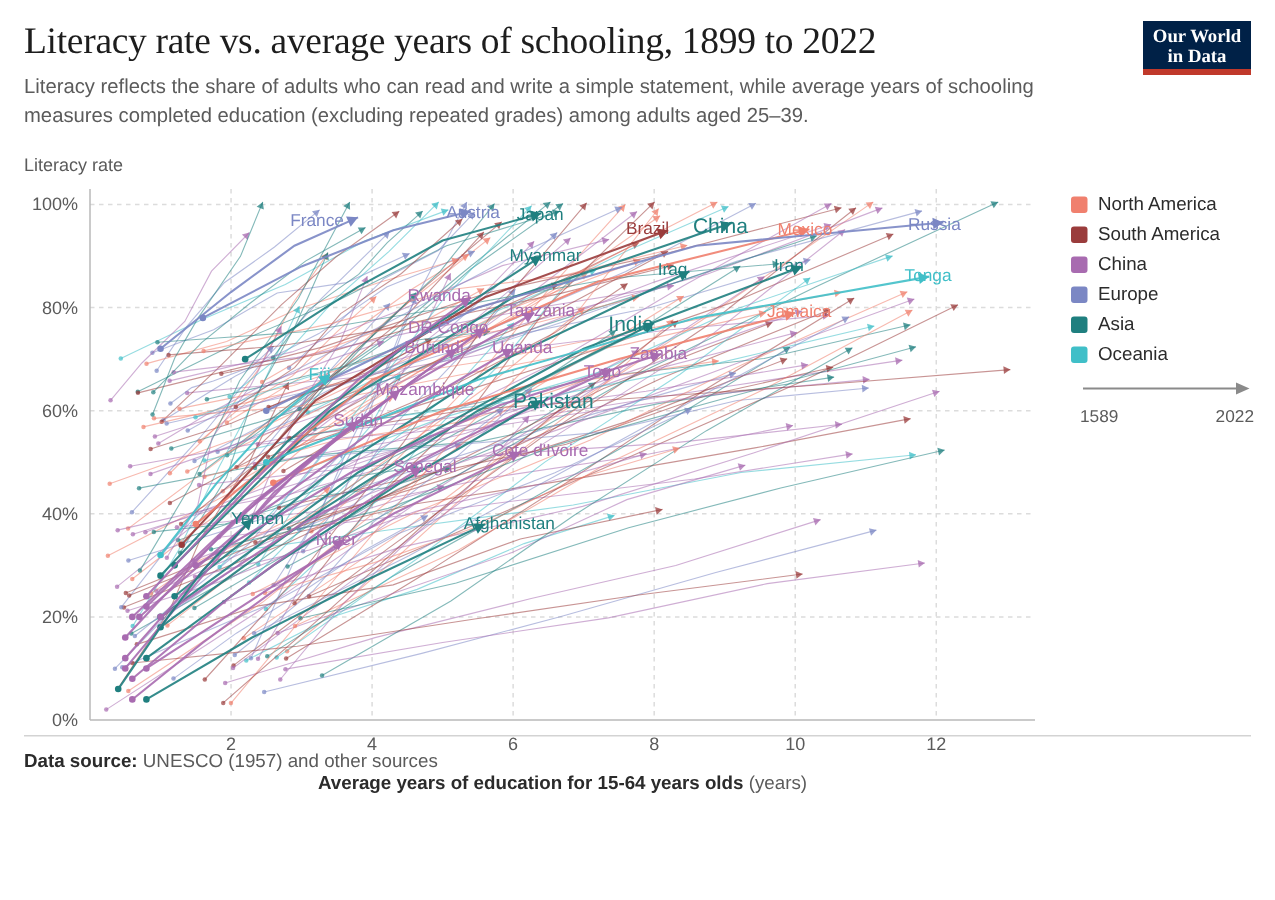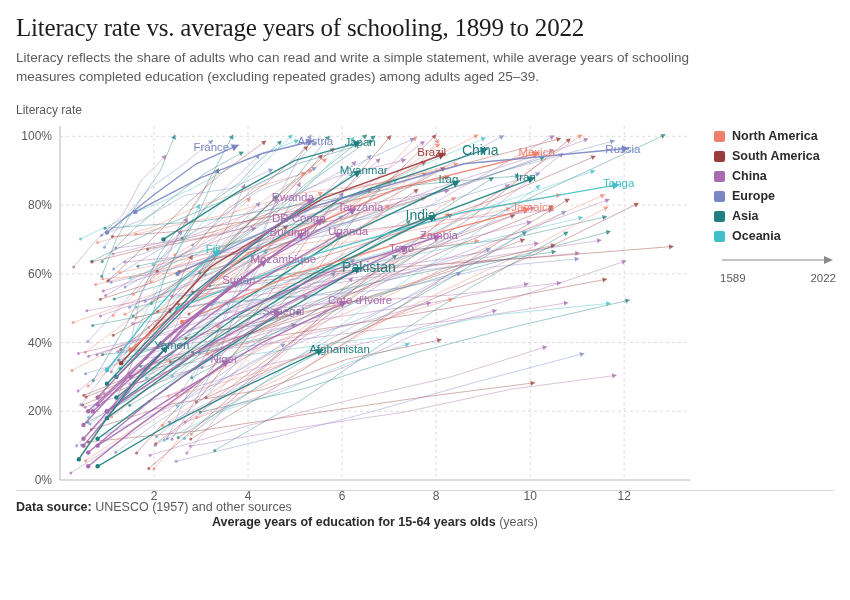--- a/index.html
+++ b/index.html
@@ -118,21 +118,20 @@
     width: 11px;
     height: 11px;
     border-radius: 2px;
     margin-right: 7px;
     flex: 0 0 auto;
   }
   .legend-label {
     font-size: 12.5px;
     color: #2b2b2b;
     white-space: nowrap;
-    font-weight: bold;
   }
   .time-arrow {
     position: absolute;
     right: 14px;
     top: 252px;
     width: 116px;
   }
   .time-labels {
     display: flex;
     justify-content: space-between;
@@ -158,20 +157,24 @@
   .footer-right span { color: #5b5b5b; }
 </style>
 </head>
 <body>
 
 <div class="page">
 
   <h1 class="title">Literacy rate vs. average years of schooling, 1899 to 2022</h1>
   <p class="subtitle">Literacy reflects the share of adults who can read and write a simple statement, while average years of schooling measures completed education (excluding repeated grades) among adults aged 25–39.</p>
 
+  <div class="owid-logo">
+    <span>Our World</span>
+    <span>in Data</span>
+  </div>
 
   <div class="ylabel">Literacy rate</div>
 
   <div class="plot-wrap">
     <svg class="chart" id="chart-svg" width="700" height="420" viewBox="0 0 700 420">
         <line x1="44" y1="362" x2="674" y2="362" stroke="#b8b8b8" stroke-width="1" stroke-dasharray="0"></line>
         <text x="36" y="366" text-anchor="end" class="tick-text">0%</text>
         <line x1="44" y1="293.2621359223301" x2="674" y2="293.2621359223301" stroke="#dcdcdc" stroke-width="1" stroke-dasharray="3,3"></line>
         <text x="36" y="297.2621359223301" text-anchor="end" class="tick-text">20%</text>
         <line x1="44" y1="224.5242718446602" x2="674" y2="224.5242718446602" stroke="#dcdcdc" stroke-width="1" stroke-dasharray="3,3"></line>

